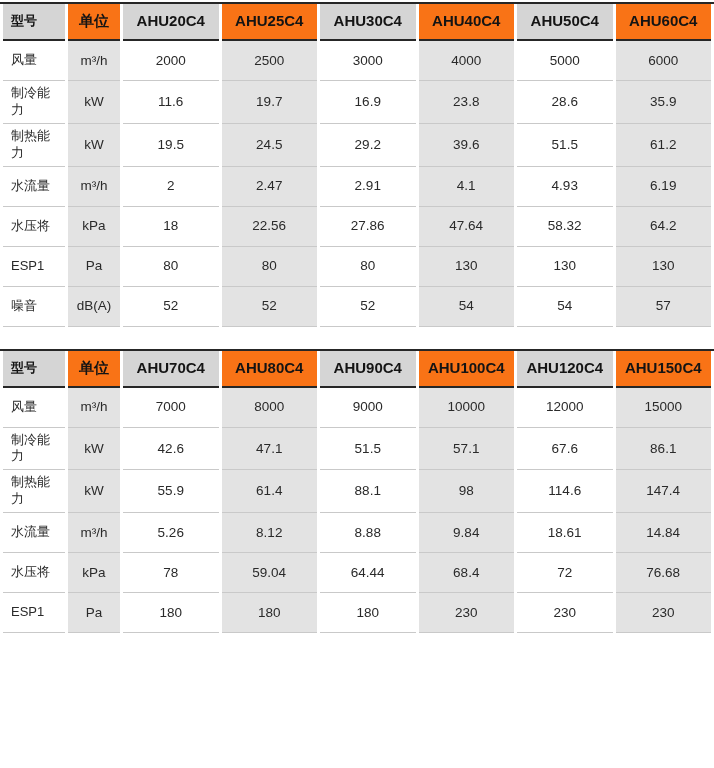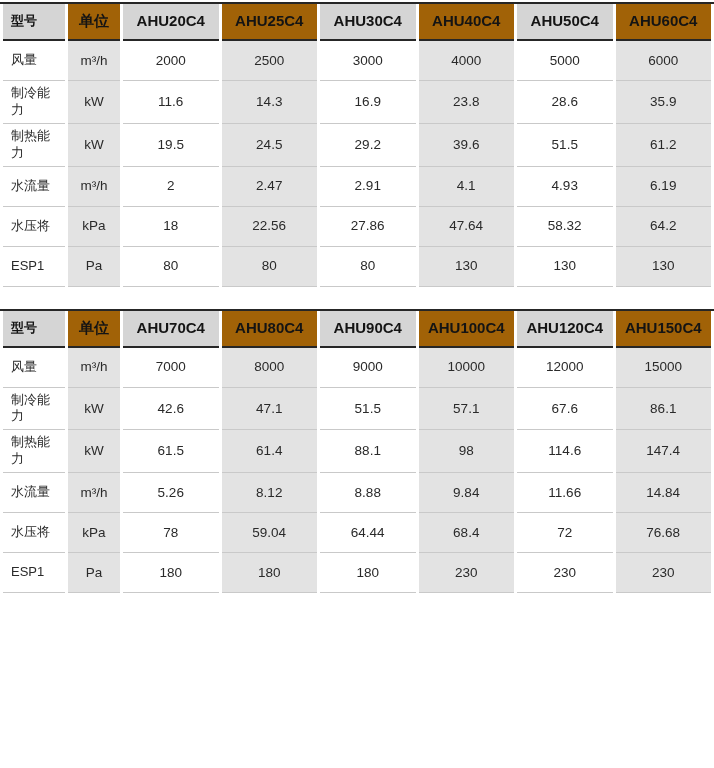--- a/index.html
+++ b/index.html
@@ -37,21 +37,21 @@
   td {
     font-size: 13.5px;
     color: #2a2a2a;
     height: 31px;
     text-align: center;
     padding: 4px 4px;
     border-bottom: 1px solid #c9c9c9;
     line-height: 1.3;
     overflow: hidden;
   }
-  .col-shaded-h { background: #a16207; }
+  .col-shaded-h { background: #f97316; }
   .col-plain-h  { background: #d5d5d5; }
   .col-shaded   { background: #e3e3e3; }
   .col-plain    { background: #ffffff; }
   .cell-left {
     text-align: left;
     padding-left: 8px;
     font-size: 13px;
   }
 </style>
 </head>
@@ -89,21 +89,21 @@
           <td class="col-shaded">2500</td>
           <td class="col-plain">3000</td>
           <td class="col-shaded">4000</td>
           <td class="col-plain">5000</td>
           <td class="col-shaded">6000</td>
         </tr>
         <tr>
           <td class="col-plain cell-left">制冷能力</td>
           <td class="col-shaded">kW</td>
           <td class="col-plain">11.6</td>
-          <td class="col-shaded">14.3</td>
+          <td class="col-shaded">19.7</td>
           <td class="col-plain">16.9</td>
           <td class="col-shaded">23.8</td>
           <td class="col-plain">28.6</td>
           <td class="col-shaded">35.9</td>
         </tr>
         <tr>
           <td class="col-plain cell-left">制热能力</td>
           <td class="col-shaded">kW</td>
           <td class="col-plain">19.5</td>
           <td class="col-shaded">24.5</td>
@@ -135,20 +135,30 @@
         <tr>
           <td class="col-plain cell-left">ESP1</td>
           <td class="col-shaded">Pa</td>
           <td class="col-plain">80</td>
           <td class="col-shaded">80</td>
           <td class="col-plain">80</td>
           <td class="col-shaded">130</td>
           <td class="col-plain">130</td>
           <td class="col-shaded">130</td>
         </tr>
+        <tr>
+          <td class="col-plain cell-left">噪音</td>
+          <td class="col-shaded">dB(A)</td>
+          <td class="col-plain">52</td>
+          <td class="col-shaded">52</td>
+          <td class="col-plain">52</td>
+          <td class="col-shaded">54</td>
+          <td class="col-plain">54</td>
+          <td class="col-shaded">57</td>
+        </tr>
       </tbody>
     </table>
   <table class="spec-table">
       <colgroup>
         <col style="width: 62px;">
         <col style="width: 52px;">
         <col>
         <col>
         <col>
         <col>
@@ -184,35 +194,35 @@
           <td class="col-plain">42.6</td>
           <td class="col-shaded">47.1</td>
           <td class="col-plain">51.5</td>
           <td class="col-shaded">57.1</td>
           <td class="col-plain">67.6</td>
           <td class="col-shaded">86.1</td>
         </tr>
         <tr>
           <td class="col-plain cell-left">制热能力</td>
           <td class="col-shaded">kW</td>
-          <td class="col-plain">61.5</td>
+          <td class="col-plain">55.9</td>
           <td class="col-shaded">61.4</td>
           <td class="col-plain">88.1</td>
           <td class="col-shaded">98</td>
           <td class="col-plain">114.6</td>
           <td class="col-shaded">147.4</td>
         </tr>
         <tr>
           <td class="col-plain cell-left">水流量</td>
           <td class="col-shaded">m³/h</td>
           <td class="col-plain">5.26</td>
           <td class="col-shaded">8.12</td>
           <td class="col-plain">8.88</td>
           <td class="col-shaded">9.84</td>
-          <td class="col-plain">11.66</td>
+          <td class="col-plain">18.61</td>
           <td class="col-shaded">14.84</td>
         </tr>
         <tr>
           <td class="col-plain cell-left">水压将</td>
           <td class="col-shaded">kPa</td>
           <td class="col-plain">78</td>
           <td class="col-shaded">59.04</td>
           <td class="col-plain">64.44</td>
           <td class="col-shaded">68.4</td>
           <td class="col-plain">72</td>

